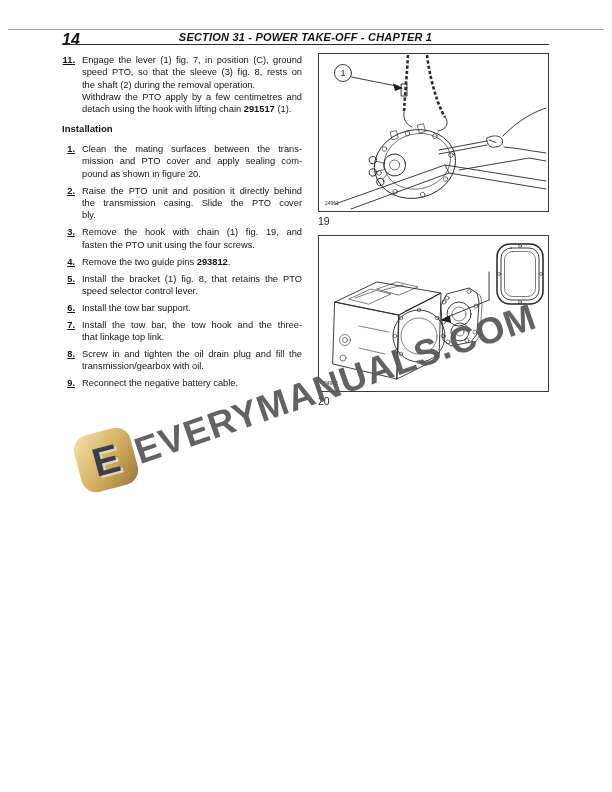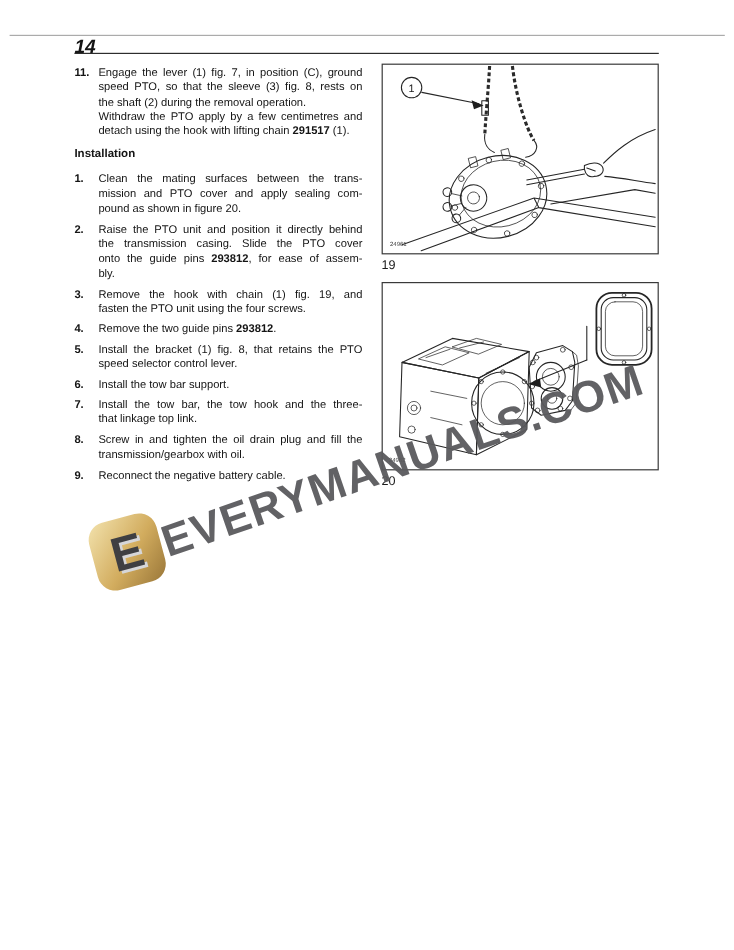--- a/index.html
+++ b/index.html
@@ -11,21 +11,21 @@
   .page-top-border{position:absolute; left:8px; top:29px; width:596px; height:0; border-top:1px solid #ababab;}
 
   
   .hdr-num{position:absolute; left:62px; top:31px; font-size:16px; font-weight:bold; font-style:italic;}
   .hdr-title{position:absolute; left:62px; top:31px; width:487px; text-align:center; font-size:11px; font-weight:bold; font-style:italic; letter-spacing:.2px;}
   .hdr-rule{position:absolute; left:62px; top:44px; width:487px; height:0; border-top:1.5px solid #2d2d2d;}
 
   
   .col-text{position:absolute; left:62px; top:54px; width:241px; font-size:9.3px; line-height:12.35px;}
   .step{display:flex; margin-bottom:4.6px;}
-  .num{width:13px; min-width:13px; margin-right:7px; font-weight:bold; }
+  .num{width:13px; min-width:13px; margin-right:7px; font-weight:bold; text-align:right;text-decoration:underline;}
   .stepbody{width:220px;}
   .line{text-align:justify;}
   .line.stretch{text-align-last:justify;}
   .b{font-weight:bold;}
   .inst-heading{font-weight:bold; font-size:9.6px; margin:7.5px 0 7.5px 0;}
 
   
   .figwrap{position:absolute; left:318px; width:231px;}
   .figbox{box-sizing:border-box; width:231px; border:1.2px solid #3a3a3a; background:#fff;}
   .figcap{text-align:left; padding-right:5px; font-size:10.5px; margin-top:3px; color:#1c1c1c;}
@@ -51,20 +51,21 @@
   .wm-logo{position:absolute; left:64px; top:418px; z-index:9;}
 </style>
 </head>
 <body>
 
 <div class="page">
 
   <div class="page-top-border"></div>
 
   <div class="hdr-num">14</div>
+  <div class="hdr-title">SECTION 31 - POWER TAKE-OFF - CHAPTER 1</div>
   <div class="hdr-rule"></div>
 
   <div class="col-text">
     <div id="preSteps">
         <div class="step">
           <div class="num">11.</div>
           <div class="stepbody">
             <div class="line stretch">Engage the lever (1) fig. 7, in position (C), ground</div>
             <div class="line stretch">speed PTO, so that the sleeve (3) fig. 8, rests on</div>
             <div class="line">the shaft (2) during the removal operation.</div>
@@ -81,21 +82,20 @@
             <div class="line stretch">Clean the mating surfaces between the trans-</div>
             <div class="line stretch">mission and PTO cover and apply sealing com-</div>
             <div class="line">pound as shown in figure 20.</div>
           </div>
         </div>
         <div class="step">
           <div class="num">2.</div>
           <div class="stepbody">
             <div class="line stretch">Raise the PTO unit and position it directly behind</div>
             <div class="line stretch">the transmission casing. Slide the PTO cover</div>
-            <div class="line stretch"><span>onto the guide pins </span><span class="b">293812</span><span>, for ease of assem-</span></div>
             <div class="line">bly.</div>
           </div>
         </div>
         <div class="step">
           <div class="num">3.</div>
           <div class="stepbody">
             <div class="line stretch">Remove the hook with chain (1) fig. 19, and</div>
             <div class="line">fasten the PTO unit using the four screws.</div>
           </div>
         </div>

